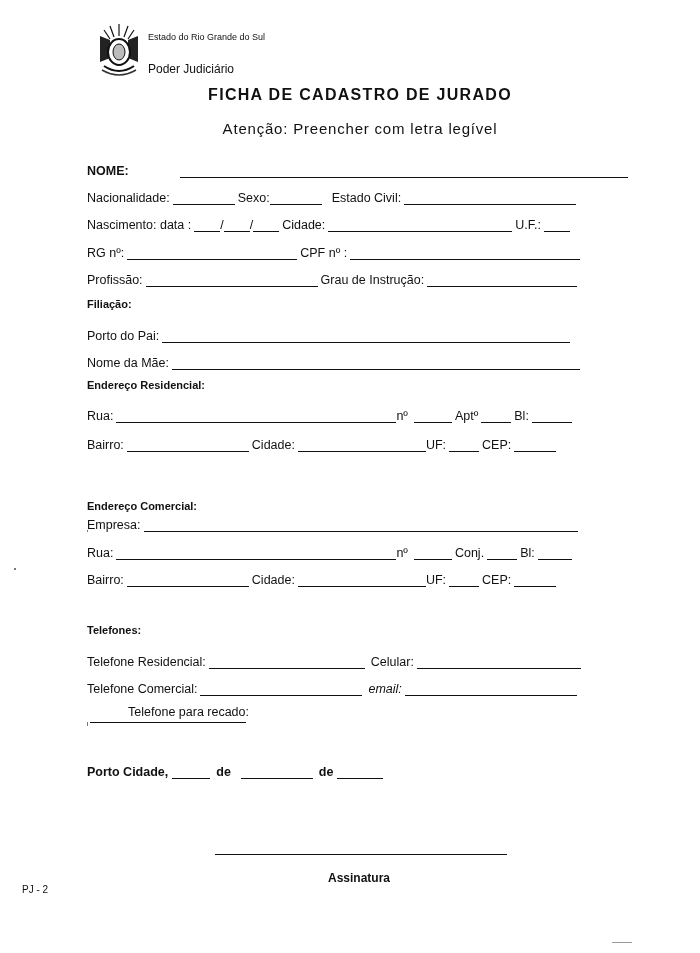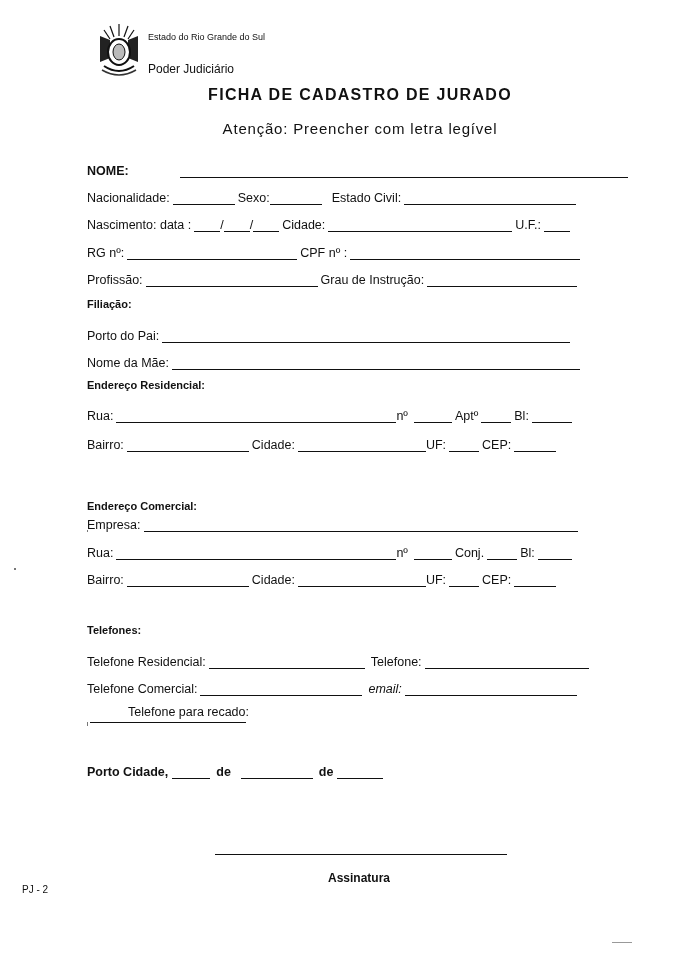--- a/index.html
+++ b/index.html
@@ -146,21 +146,21 @@
   <span class="lbl">UF:</span>
   <span class="line" style="width:30px;"></span>
   <span class="lbl">CEP:</span>
   <span class="line" style="width:42px;"></span>
 </div>
 
 <div class="heading" style="top:624px;">Telefones:</div>
 <div class="row" style="top:651px;">
   <span class="lbl">Telefone Residencial:</span>
   <span class="line" style="width:156px; margin-right:6px;"></span>
-  <span class="lbl">Telefone:</span>
+  <span class="lbl">Celular:</span>
   <span class="line" style="width:164px;"></span>
 </div>
 <div class="row" style="top:678px;">
   <span class="lbl">Telefone Comercial:</span>
   <span class="line" style="width:162px; margin-right:6px;"></span>
   <span class="lbl italic">email:</span>
   <span class="line" style="width:172px;"></span>
 </div>
 <div class="row" style="top:705px;flex-direction:column;">
   <span class="lbl">Telefone para recado:</span>

